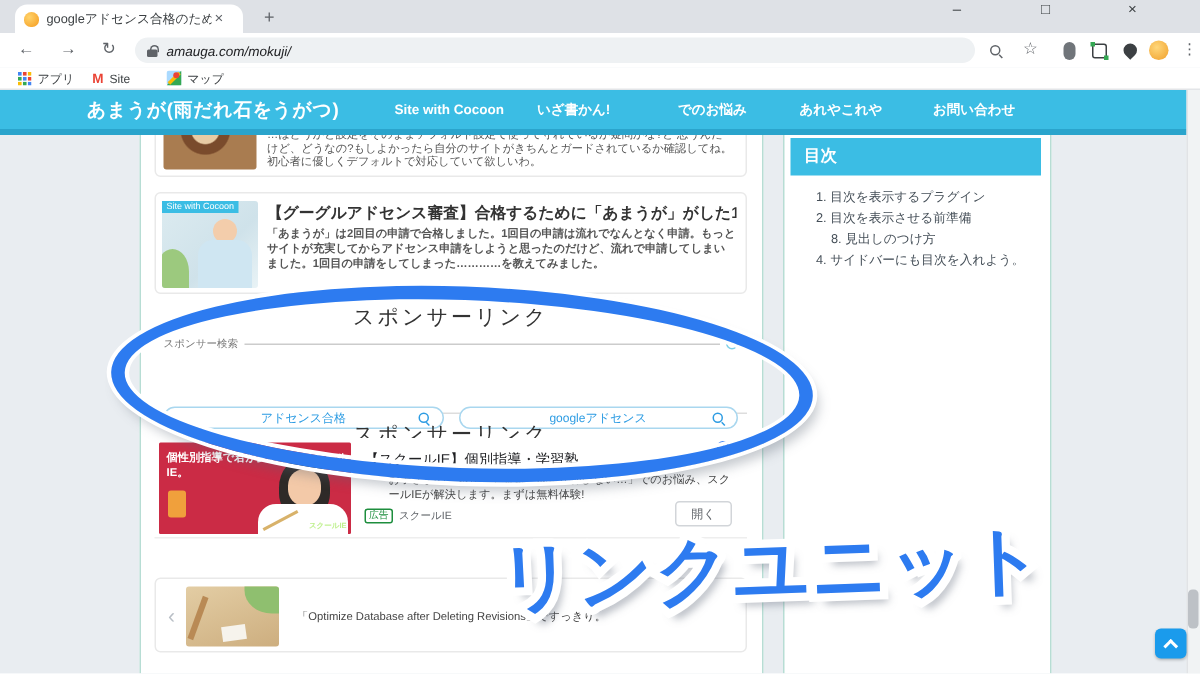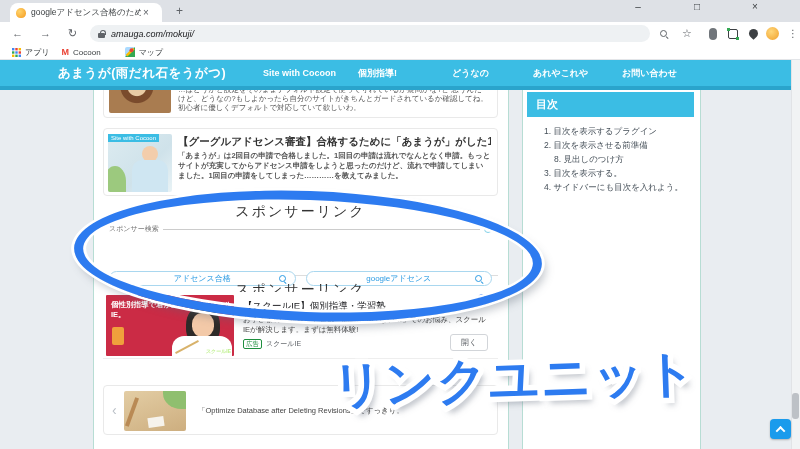--- a/index.html
+++ b/index.html
@@ -78,21 +78,21 @@
   .ad-img .hair{position:absolute;right:14px;top:10px;width:34px;height:40px;background:#2e2a28;border-radius:50% 50% 40% 40%;}
   .ad-img .face2{position:absolute;right:20px;top:18px;width:22px;height:24px;background:#f3c9a8;border-radius:45%;}
   .ad-img .shirt2{position:absolute;right:2px;bottom:-6px;width:60px;height:26px;background:#fff;border-radius:12px 12px 0 0;}
   .ad-img .pencil{position:absolute;right:34px;bottom:8px;width:26px;height:2px;background:#d8b26a;transform:rotate(-28deg);}
   .ad-img .badge-o{position:absolute;left:6px;top:32px;width:12px;height:18px;background:#f0a03c;border-radius:2px;}
   .ad-img .logo-g{position:absolute;right:3px;bottom:2px;font-size:5px;color:#bff08e;font-weight:bold;}
   .adchoices{position:absolute;right:3px;top:2px;display:flex;align-items:center;gap:3px;color:#4285f4;}
   .adchoices .i-circle{border-color:#4285f4;color:#4285f4;}
   .adchoices .x{font-size:7px;}
   .ad-title{position:absolute;left:140px;top:8px;right:26px;font-size:9.5px;font-weight:normal;color:#202124;white-space:nowrap;overflow:hidden;}
-  .ad-body{position:absolute;left:140px;top:23px;right:8px;font-size:7.5px;line-height:9.5px;color:#444;}
+  .ad-body{position:absolute;left:156px;top:23px;right:8px;font-size:7.5px;line-height:9.5px;color:#444;}
   .ad-badges{position:absolute;left:140px;top:47px;display:flex;align-items:center;gap:4px;}
   .ad-chip{border:1px solid #1e8e3e;color:#1e8e3e;font-size:6.5px;padding:0 2px;border-radius:2px;line-height:8px;}
   .ad-advertiser{font-size:7px;color:#5f6368;}
   .open-btn{position:absolute;right:10px;top:42px;width:38px;height:17px;border:1px solid #d2d5d9;border-radius:3px;background:#fff;font-size:8px;color:#5f6368;display:flex;align-items:center;justify-content:center;}
 
   .prev-card{left:103px;top:385px;width:395px;height:50px;z-index:2;}
   .prev-chevron{position:absolute;left:8px;top:0;height:48px;line-height:48px;font-size:14px;color:#b9bfc6;}
   .prev-img{position:absolute;left:20px;top:5px;width:62px;height:40px;border-radius:2px;overflow:hidden;
     background:linear-gradient(160deg,#e3cda4,#cdae7f);}
   .prev-img .leaf{position:absolute;right:-3px;top:-4px;width:26px;height:22px;background:#8fbf6f;border-radius:0 0 0 70%;}
@@ -209,30 +209,29 @@
     </div>
     <div class="prev-text">「Optimize Database after Deleting Revisions」ですっきり。</div>
   </div>
 
   <div class="side-col" style="background:transparent;border:none;padding-left:32px;">
     <div class="toc-header">目次</div>
     <div class="toc-list">
       <div class="toc-item">1. 目次を表示するプラグイン</div>
       <div class="toc-item">2. 目次を表示させる前準備</div>
       <div class="toc-item indent">8. 見出しのつけ方</div>
-      <div class="toc-item">3. 目次を表示する。</div>
       <div class="toc-item">4. サイドバーにも目次を入れよう。</div>
     </div>
   </div>
 
   <div class="site-nav">
     <div class="site-title">あまうが(雨だれ石をうがつ)</div>
     <div class="nav-item" style="left:263px">Site with Cocoon</div>
-    <div class="nav-item" style="left:358px">個別指導!</div>
-    <div class="nav-item" style="left:452px">どうなの</div>
+    <div class="nav-item" style="left:358px">いざ書かん!</div>
+    <div class="nav-item" style="left:452px">でのお悩み</div>
     <div class="nav-item" style="left:533px">あれやこれや</div>
     <div class="nav-item" style="left:622px">お問い合わせ</div>
   </div>
 
   <div class="tabbar">
     <div class="tab">
       <div class="favicon"></div>
       <div class="tab-title">googleアドセンス合格のためにすべ</div>
       <div class="tab-close">×</div>
     </div>
@@ -269,21 +268,21 @@
           <rect x="3.3" y="3.3" width="2.4" height="2.4" fill="#4285f4"></rect>
           <rect x="6.6" y="3.3" width="2.4" height="2.4" fill="#ea4335"></rect>
         <rect x="0" y="6.6" width="2.4" height="2.4" fill="#fbbc04"></rect>
           <rect x="3.3" y="6.6" width="2.4" height="2.4" fill="#34a853"></rect>
           <rect x="6.6" y="6.6" width="2.4" height="2.4" fill="#4285f4"></rect>
       </svg>
       <span>アプリ</span>
     </div>
     <div class="bm">
       <span class="gmail-m">M</span>
-      <span>Cocoon</span>
+      <span>Site</span>
     </div>
     <div class="bm" style="margin-left:24px">
       <svg width="10" height="10" viewBox="0 0 10 10">
         <rect x="0" y="0" width="10" height="10" rx="2" fill="#aadaff"></rect>
         <polygon points="0,10 10,0 10,10" fill="#34a853"></polygon>
         <rect x="0" y="4" width="10" height="2.4" fill="#fbbc04" transform="rotate(-45 5 5)"></rect>
         <circle cx="6.5" cy="3.2" r="2" fill="#ea4335"></circle>
       </svg>
       <span>マップ</span>
     </div>

